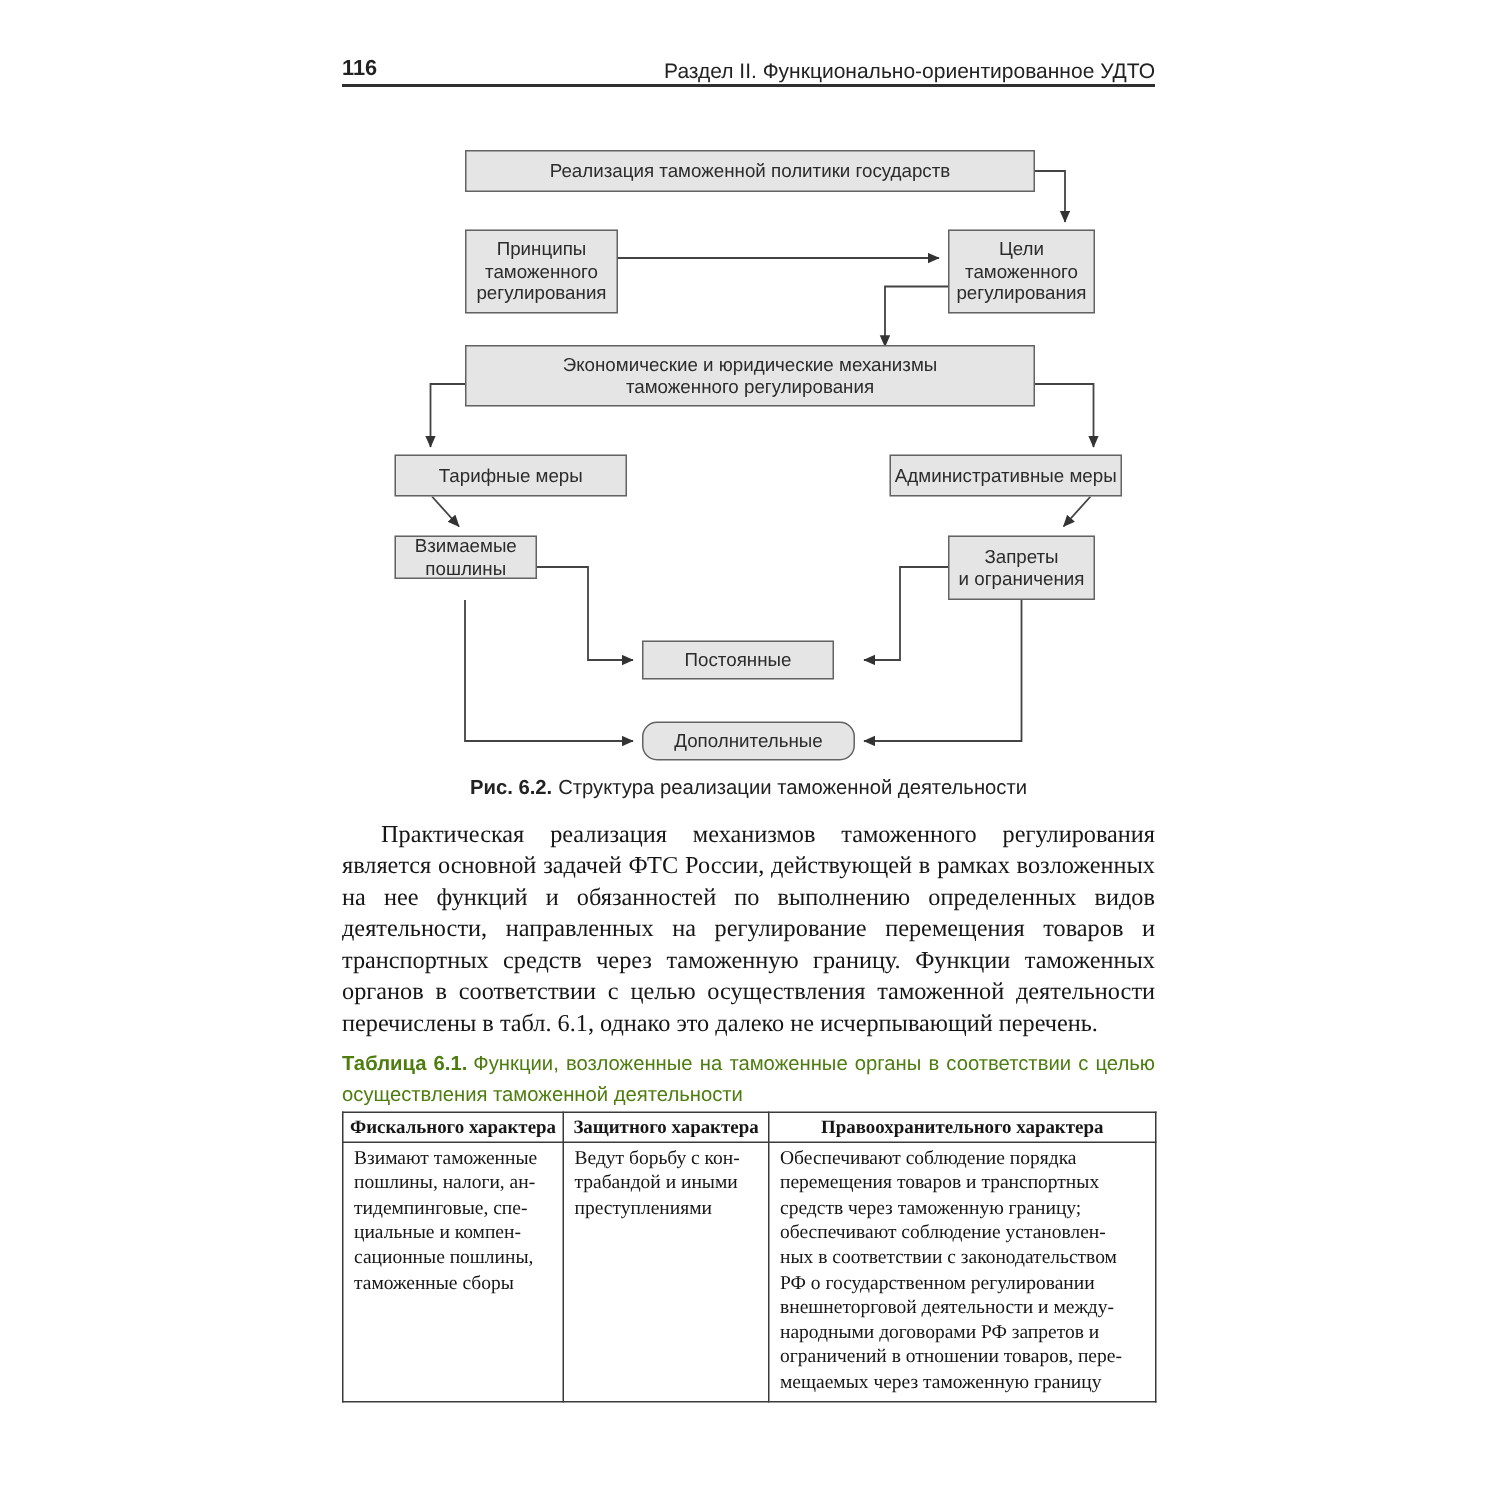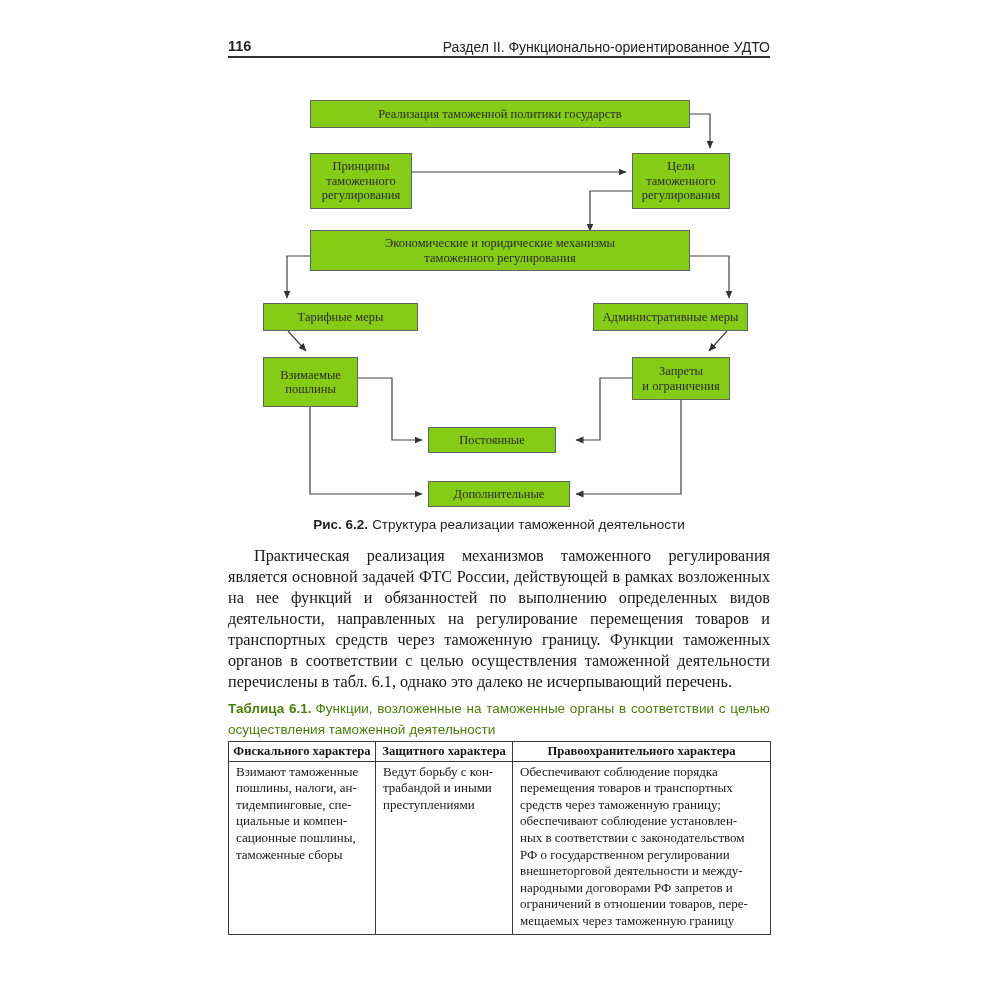--- a/index.html
+++ b/index.html
@@ -17,35 +17,35 @@
   .sectitle{
     position:absolute;right:0;top:1px;
     font-family:"Liberation Sans",sans-serif;font-size:14px;color:#222;
   }
   .headrule{position:absolute;left:228px;top:56px;width:542px;height:2px;background:#2f2f2f;}
 
   
   .diagram{position:absolute;left:228px;top:95px;width:544px;height:420px;}
   .connectors{position:absolute;left:0;top:0;width:544px;height:420px;}
   .fbox{
-    position:absolute;box-sizing:border-box;border:1px solid #636363;background:#84cc16;
+    position:absolute;box-sizing:border-box;border:1px solid #636363;background:#e5e5e5;
     display:flex;align-items:center;justify-content:center;text-align:center;
-    font-family:Liberation Serif, serif;font-size:12.5px;line-height:14.5px;
+    font-family:Liberation Sans, sans-serif;font-size:12.5px;line-height:14.5px;
     color:#2b2b2b;white-space:pre-line;
   }
   .bx-realization{left:82px;top:5px;width:380px;height:28px;}
   .bx-principles {left:82px;top:58px;width:102px;height:56px;}
   .bx-goals      {left:404px;top:58px;width:98px;height:56px;}
   .bx-mechanisms {left:82px;top:135px;width:380px;height:41px;}
   .bx-tariff     {left:35px;top:208px;width:155px;height:28px;}
   .bx-admin      {left:365px;top:208px;width:155px;height:28px;}
-  .bx-duties     {left:35px;top:262px;width:95px;height:50px;}
+  .bx-duties     {left:35px;top:262px;width:95px;height:29px;}
   .bx-bans       {left:404px;top:262px;width:98px;height:43px;}
   .bx-permanent  {left:200px;top:332px;width:128px;height:26px;}
-  .bx-additional {left:200px;top:386px;width:142px;height:26px;}
+  .bx-additional {left:200px;top:386px;width:142px;height:26px;border-radius:10px;}
 
   .fig-caption{
     position:absolute;left:228px;top:517px;width:542px;text-align:center;
     font-family:"Liberation Sans",sans-serif;font-size:13.5px;color:#222;
   }
   .fig-caption .cap-label{font-weight:bold;margin-right:4px;}
 
   
   .bodytext{
     position:absolute;left:228px;top:546px;width:542px;

